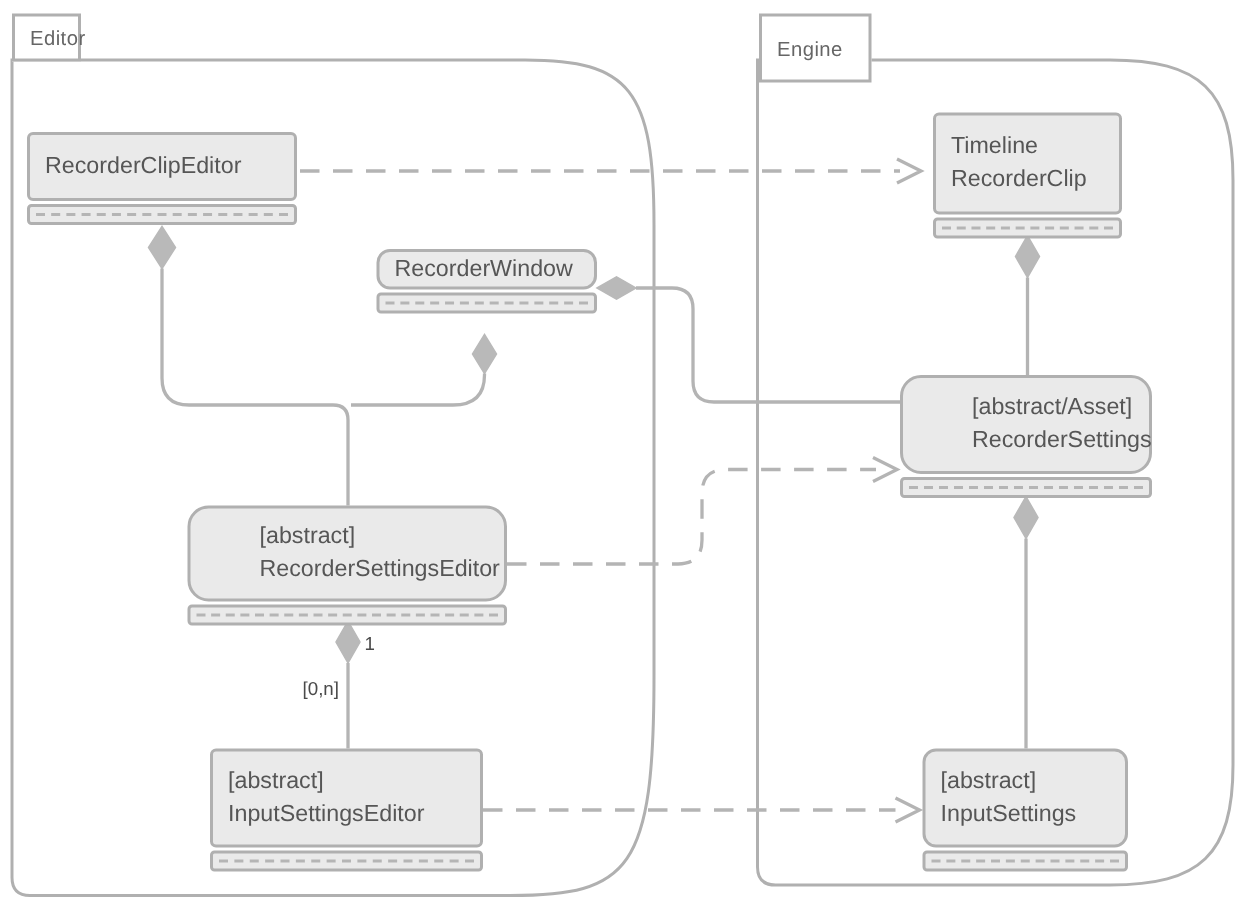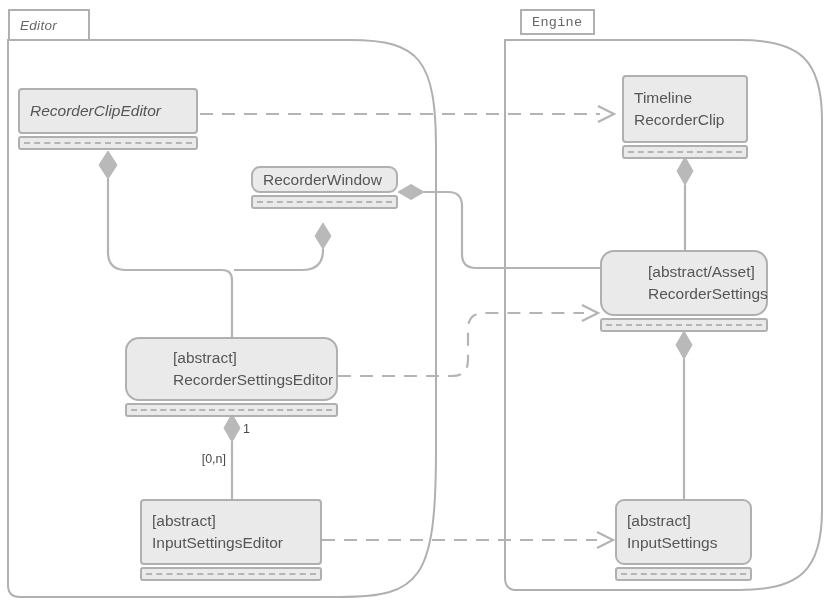--- a/index.html
+++ b/index.html
@@ -79,29 +79,29 @@
     <polygon class="diamond" points="232,414 240,428 232,442 224,428"></polygon>
     <path class="wire" d="M 232 442 V 499"></path>
 
     <path class="wire dashed" d="M 338 376 H 452 Q 468 376 468 360 V 329 Q 468 313 484 313 H 584"></path>
     <polyline class="open-arrow" points="582,305 598,313 582,321"></polyline>
 
     <path class="wire dashed" d="M 322 540 H 597"></path>
     <polyline class="open-arrow" points="597,532 613,540 597,548"></polyline>
   </svg>
 
-  <div class="pkg-tab" style="left:8px;top:9px;width:82px;height:32px;font-style:italic;">
+  <div class="pkg-tab" style="left:8px;top:9px;width:46px;height:32px;">
     <span class="txt">Editor</span>
   </div>
-  <div class="pkg-tab" style="left:520px;top:9px;width:75px;height:26px;font-family:Liberation Mono, monospace;">
+  <div class="pkg-tab" style="left:506px;top:9px;width:75px;height:46px;">
     <span class="txt">Engine</span>
   </div>
 
   <div class="uml-node round-sm" style="left:18px;top:88px;width:180px;">
-    <div class="uml-main" style="height:46px;font-style:italic;">
+    <div class="uml-main" style="height:46px;">
       <span class="txt">RecorderClipEditor</span>
     </div>
     <div class="uml-strip">
         <div class="dash-line"></div>
       </div>
   </div>
 
   <div class="uml-node round-md" style="left:251px;top:166px;width:147px;">
     <div class="uml-main" style="height:27px;">
       <span class="txt">RecorderWindow</span>

